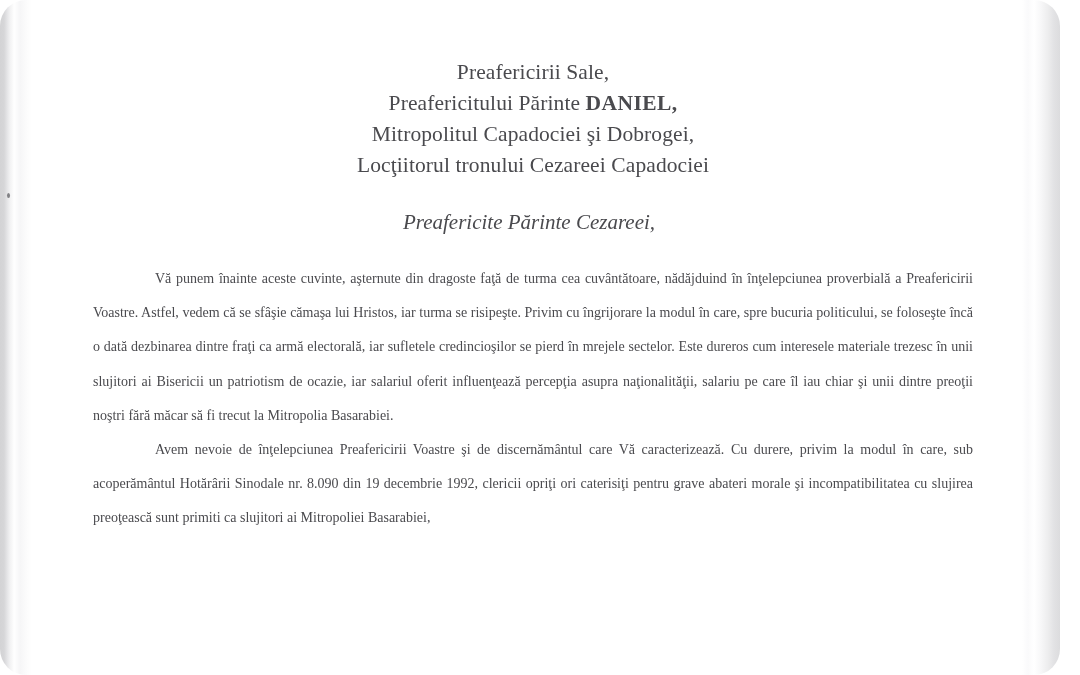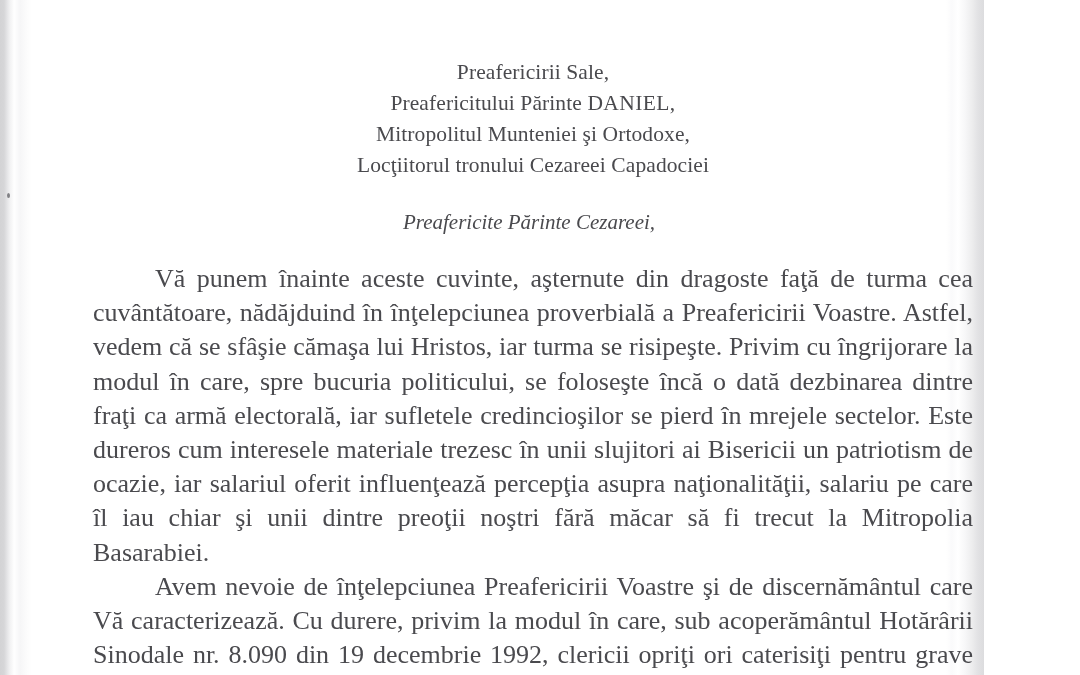--- a/index.html
+++ b/index.html
@@ -10,24 +10,25 @@
   body {
     width: 1080px;
     height: 675px;
     overflow: hidden;
     font-family: "Liberation Serif", "DejaVu Serif", serif;
     color: #4a4a4e;
   }
 
   #page-shell {
     position: relative;
-    width: 984px;
+    width: 1060px;
     height: 675px;
     background: #ffffff;
     overflow: hidden;
+    border-radius: 26px;
   }
 
   
   .edge-band {
     position: absolute;
     top: 0;
     height: 675px;
     pointer-events: none;
   }
   .edge-band.left {
@@ -83,39 +84,39 @@
     line-height: 31px;
     margin: 0;
     padding-top: 57px;
     letter-spacing: .1px;
   }
   .addressee .line {
     display: block;
     white-space: nowrap;
   }
   .addressee .name-bold {
-    font-weight: normal;
+    font-weight: bold;
     letter-spacing: .4px;
   }
 
   .salutation {
     text-align: center;
     font-style: italic;
     font-size: 21px;
     line-height: 30px;
     margin: 0;
     padding-top: 26px;
     padding-right: 8px;
   }
 
   .body-para {
     margin: 0;
     text-align: justify;
     text-justify: inter-word;
-    font-size: 26px;
+    font-size: 14px;
     line-height: 34.2px;
     text-indent: 62px;
     hyphens: none;
   }
   .body-para.first {
     padding-top: 25px;
   }
 
   
   .body-para.clipped {
@@ -132,21 +133,21 @@
   <div class="edge-band left-inner"></div>
   <div class="edge-band right"></div>
   <div class="edge-band right-inner"></div>
   <div class="scan-speck"></div>
 
   <div id="letter">
 
     <div class="addressee">
       <span class="line">Preafericirii Sale,</span>
       <span class="line"><span>Preafericitului Părinte </span><span class="name-bold">DANIEL,</span></span>
-      <span class="line">Mitropolitul Munteniei şi Ortodoxe,</span>
+      <span class="line">Mitropolitul Capadociei şi Dobrogei,</span>
       <span class="line">Locţiitorul tronului Cezareei Capadociei</span>
     </div>
 
     <p class="salutation">Preafericite Părinte Cezareei,</p>
 
     <p class="body-para first">Vă punem înainte aceste cuvinte, aşternute din dragoste faţă de turma cea cuvântătoare, nădăjduind în înţelepciunea proverbială a Preafericirii Voastre. Astfel, vedem că se sfâşie cămaşa lui Hristos, iar turma se risipeşte. Privim cu îngrijorare la modul în care, spre bucuria politicului, se foloseşte încă o dată dezbinarea dintre fraţi ca armă electorală, iar sufletele credincioşilor se pierd în mrejele sectelor. Este dureros cum interesele materiale trezesc în unii slujitori ai Bisericii un patriotism de ocazie, iar salariul oferit influenţează percepţia asupra naţionalităţii, salariu pe care îl iau chiar şi unii dintre preoţii noştri fără măcar să fi trecut la Mitropolia Basarabiei.</p>
 
     <p class="body-para clipped">Avem nevoie de înţelepciunea Preafericirii Voastre şi de discernământul care Vă caracterizează. Cu durere, privim la modul în care, sub acoperământul Hotărârii Sinodale nr. 8.090 din 19 decembrie 1992, clericii opriţi ori caterisiţi pentru grave abateri morale şi incompatibilitatea cu slujirea preoţească sunt primiti ca slujitori ai Mitropoliei Basarabiei,</p>
 
   </div>

